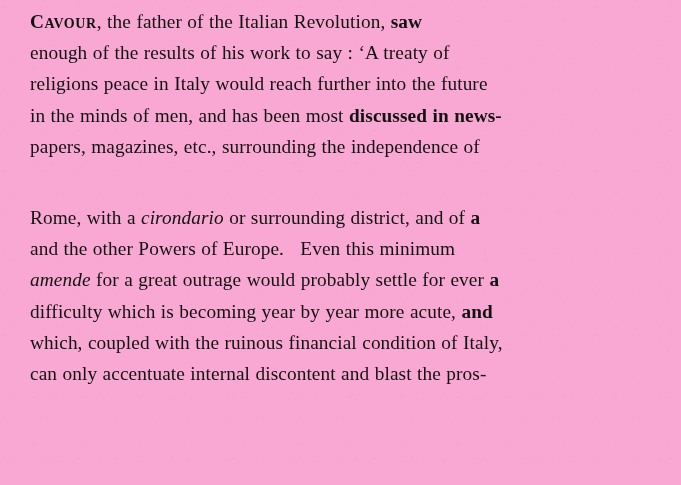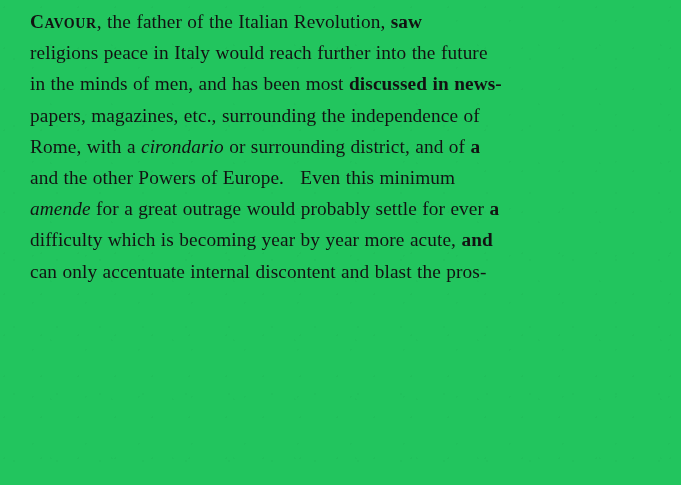--- a/index.html
+++ b/index.html
@@ -12,21 +12,21 @@
     height: 485px;
     overflow: hidden;
     font-family: "Liberation Serif", "DejaVu Serif", serif;
   }
   #scan {
     position: absolute;
     left: 0;
     top: 0;
     width: 681px;
     height: 485px;
-    background: #22c55e;
+    background: #f9a8d4;
   }
   
   #scan::before {
     content: "";
     position: absolute;
     inset: 0;
     pointer-events: none;
     background:
       radial-gradient(circle at 12% 18%, rgba(0,0,0,0.035) 0 1px, transparent 1px),
       radial-gradient(circle at 62% 44%, rgba(0,0,0,0.03) 0 1px, transparent 1px),
@@ -70,23 +70,25 @@
   }
   .ln > span { display: inline; }
 </style>
 </head>
 <body>
 
 <div id="scan">
   <div class="article-body">
     <p class="para" id="paragraph">
         <span class="ln" style="text-indent: 26px; display: block; justify-content: space-between; white-space: pre;"><span class="smallcaps b-semi">Cavour</span><span class="b-norm">, the father of the Italian Revolution, </span><span class="b-heavy">saw</span></span>
+        <span class="ln" style="display: block; justify-content: space-between; white-space: pre;"><span class="b-norm">enough of the results of his work to say : ‘A treaty of</span></span>
         <span class="ln" style="display: block; justify-content: space-between; white-space: pre;"><span class="b-norm">religions peace in Italy would reach further into the future</span></span>
         <span class="ln" style="display: block; justify-content: space-between; white-space: pre;"><span class="b-norm">in the minds of men, and has been most </span><span class="b-heavy">discussed in news-</span></span>
         <span class="ln" style="display: block; justify-content: space-between; white-space: pre;"><span class="b-norm">papers, magazines, etc., surrounding the independence of</span></span>
-        <span class="ln" style="display: block; justify-content: space-between; white-space: pre;"><span class="b-norm">Rome, with a </span><span class="ital">cirondario</span><span class="b-norm"> or surrounding district, and of </span><span class="b-heavy">a</span></span>
+        <span class="ln" style="display: block; justify-content: space-between; white-space: pre; margin-top: 40px;"><span class="b-norm">Rome, with a </span><span class="ital">cirondario</span><span class="b-norm"> or surrounding district, and of </span><span class="b-heavy">a</span></span>
         <span class="ln" style="display: block; justify-content: space-between; white-space: pre;"><span class="b-norm">and the other Powers of Europe.   Even this minimum</span></span>
         <span class="ln" style="display: block; justify-content: space-between; white-space: pre;"><span class="ital">amende</span><span class="b-norm"> for a great outrage would probably settle for ever </span><span class="b-heavy">a</span></span>
         <span class="ln" style="display: block; justify-content: space-between; white-space: pre;"><span class="b-norm">difficulty which is becoming year by year more acute, </span><span class="b-heavy">and</span></span>
+        <span class="ln" style="display: block; justify-content: space-between; white-space: pre;"><span class="b-norm">which, coupled with the ruinous financial condition of Italy,</span></span>
         <span class="ln" style="display: block; justify-content: space-between; white-space: pre;"><span class="b-norm">can only accentuate internal discontent and blast the pros-</span></span>
       </p>
   </div>
 </div>
 
 </body></html>

